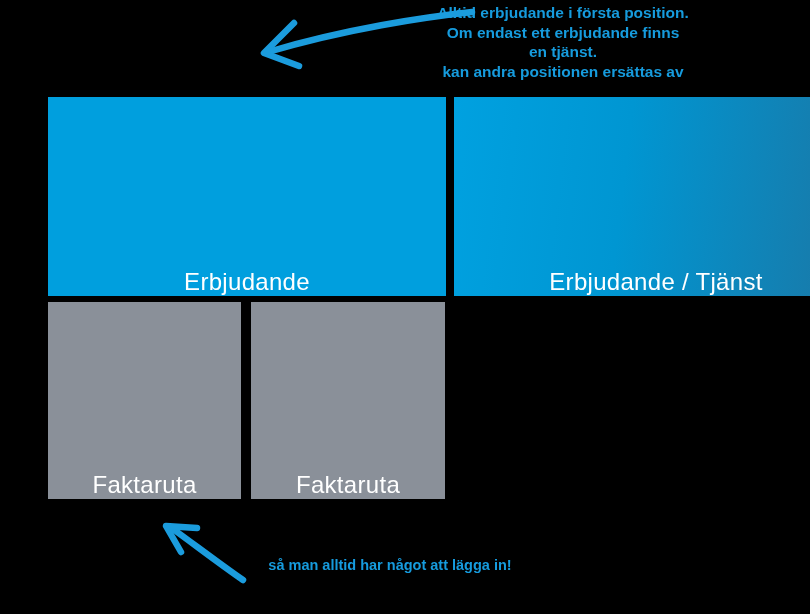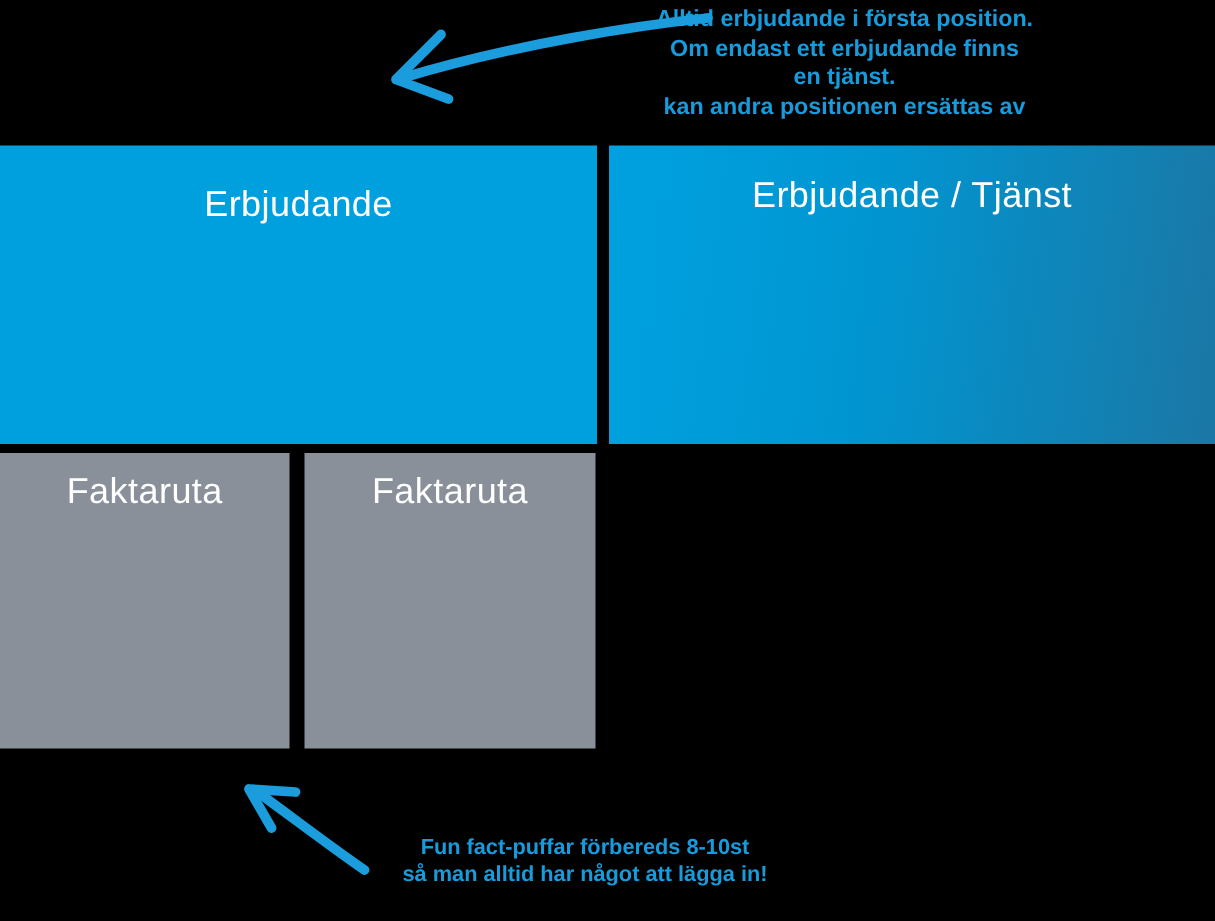--- a/index.html
+++ b/index.html
@@ -1,23 +1,24 @@
 <!DOCTYPE html>
 <html><head>
 <meta charset="utf-8">
 <style>
   html,body{margin:0;padding:0;background:#000;}
   .canvas{
     position:relative;width:810px;height:614px;background:#000000;
     font-family:"Liberation Sans",sans-serif;overflow:hidden;
   }
   .cell{
-    position:absolute;display:flex;align-items:flex-start;justify-content:center;
+    position:absolute;display:flex;align-items:flex-end;justify-content:center;
     color:#ffffff;font-size:24px;font-weight:400;box-sizing:border-box;
     letter-spacing:0.3px;
+    margin-left:48px;
   }
   #cell-offer{left:0;top:97px;width:398px;height:199px;background:#009fde;padding-top:26px;}
   #cell-offer-service{
     left:406px;top:97px;width:404px;height:199px;
     background:linear-gradient(97deg,#00a1e0 0%,#0096d2 42%,#1b77a5 100%);
     padding-top:20px;
   }
   #cell-factbox-left{left:0;top:302px;width:193px;height:197px;background:#8a9099;padding-top:12px;}
   #cell-factbox-right{left:203px;top:302px;width:194px;height:197px;background:#8a9099;padding-top:12px;}
   #cell-service{
@@ -54,21 +55,20 @@
   <div class="cell" id="cell-factbox-left">
     <span>Faktaruta</span>
   </div>
 
   <div class="cell" id="cell-factbox-right">
     <span>Faktaruta</span>
   </div>
 
 
   <div class="note note-bottom">
-    <div>Fun fact-puffar förbereds 8-10st</div>
     <div>så man alltid har något att lägga in!</div>
   </div>
 
   <svg class="arrows" viewBox="0 0 810 614">
     <g>
       <path class="arrow-stroke" d="M 472 12 C 425 17, 345 29, 268 52"></path>
       <polyline class="arrow-stroke" points="294,23 264,53 299,66"></polyline>
     </g>
     <g>
       <path class="arrow-stroke" d="M 243 580 C 224 567, 203 551, 173 529"></path>

